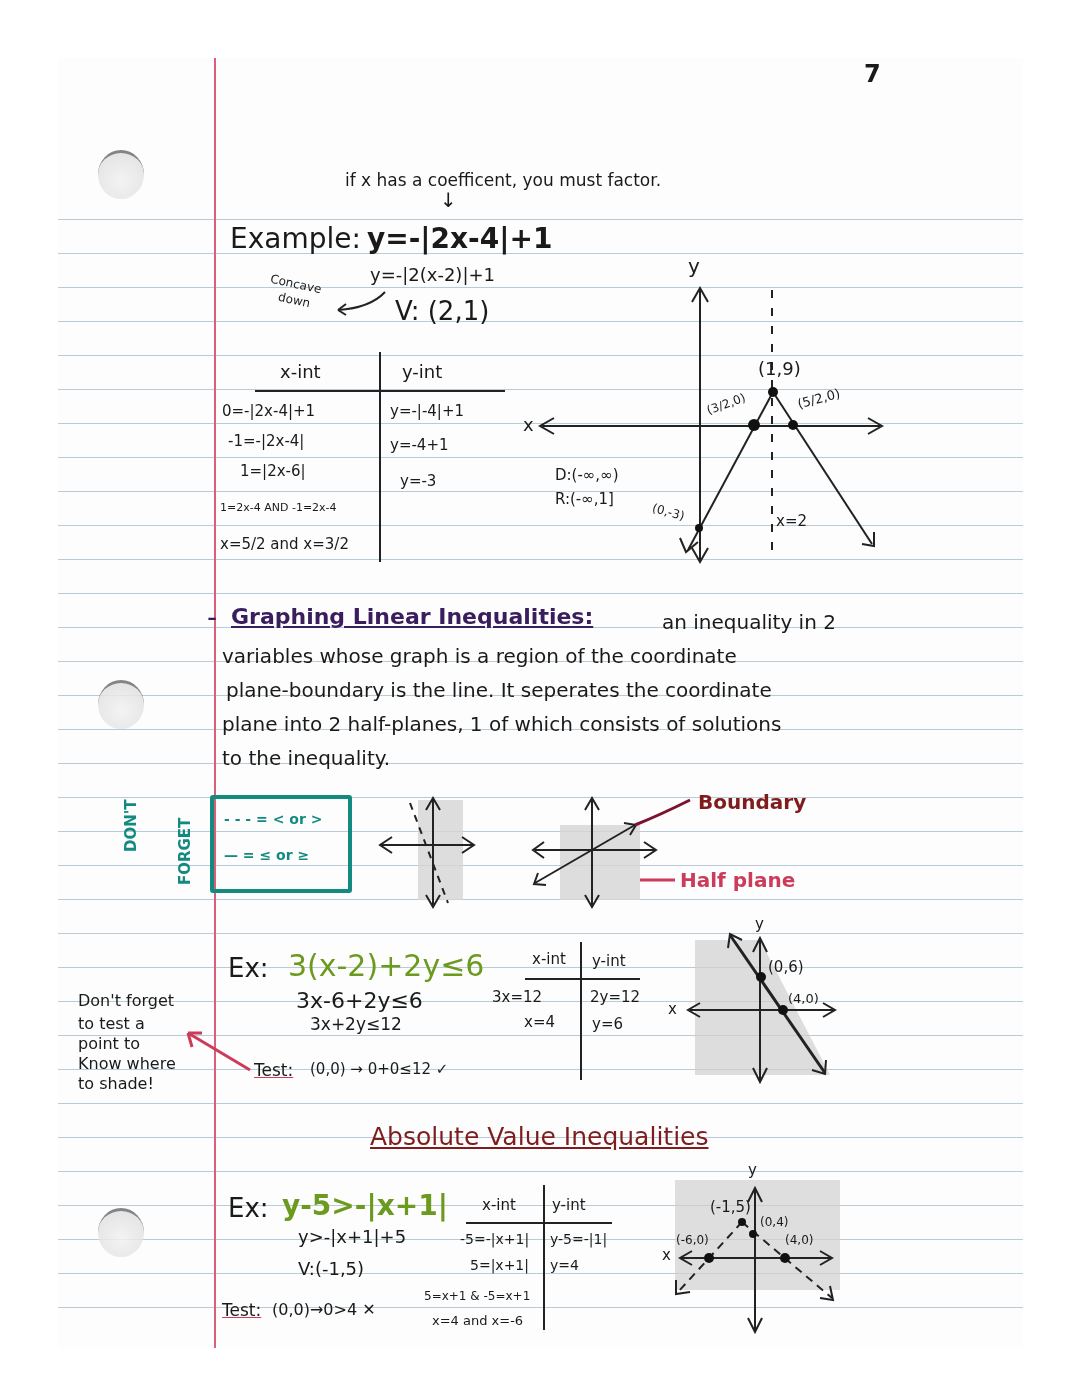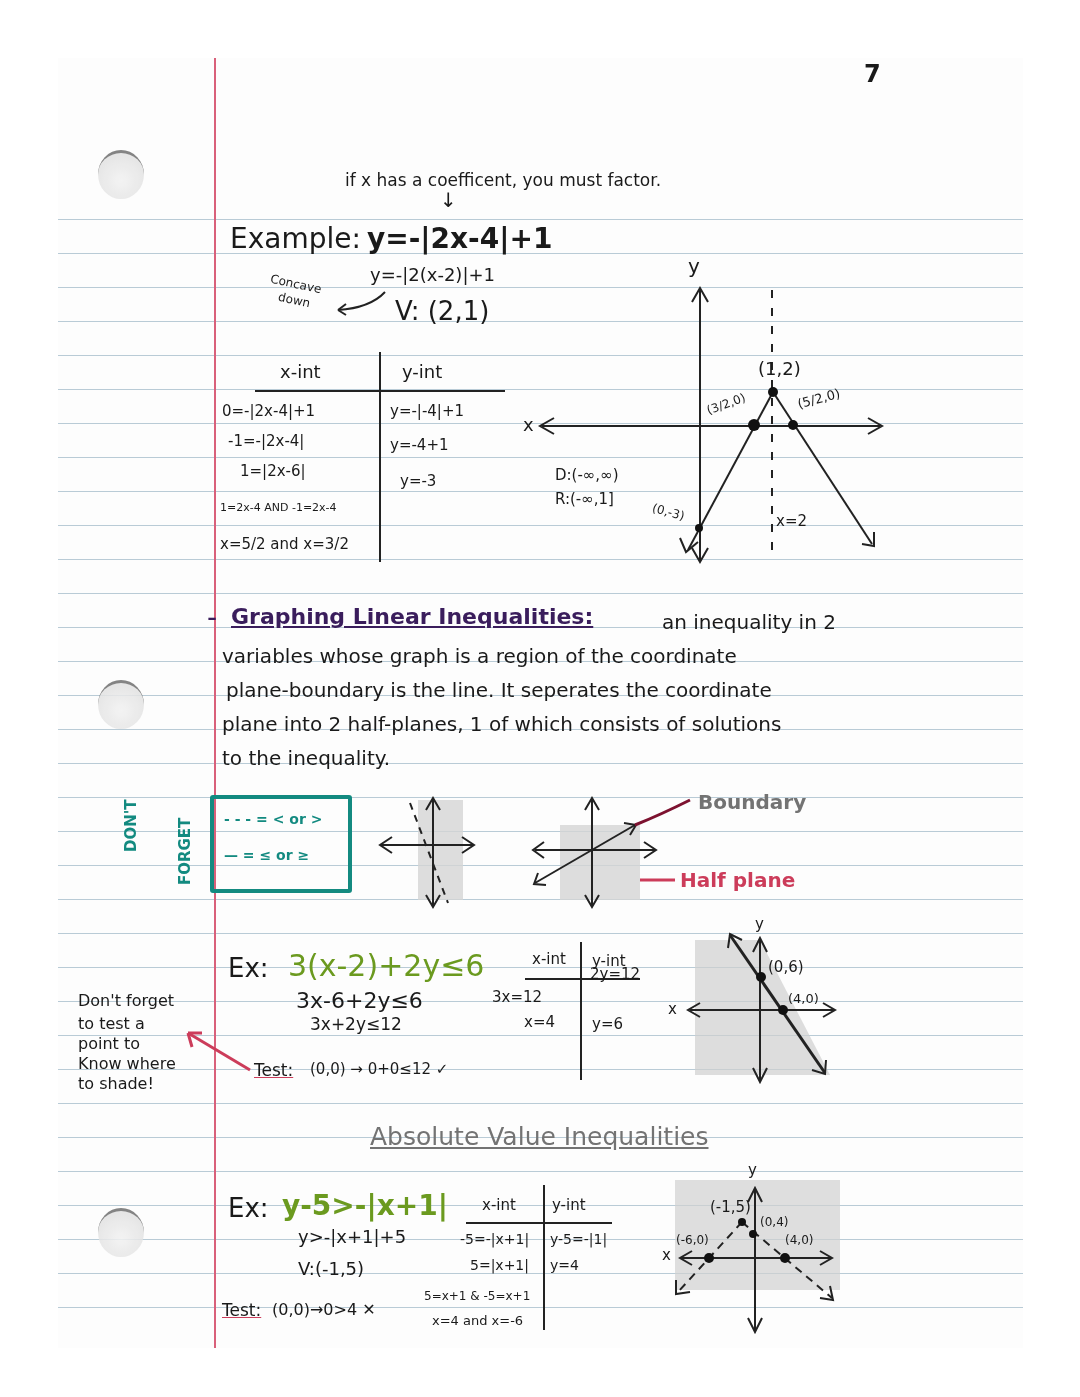--- a/index.html
+++ b/index.html
@@ -20,21 +20,21 @@
       border-top:3px solid #6f6f6f; background:radial-gradient(circle at 50% 60%, #f2f2f2, #dcdcdc);
       opacity:.85;
     }
     .t { position:absolute; white-space:nowrap; line-height:1; }
     .small { font-size:15px; }
     .med { font-size:18px; }
     .big { font-size:28px; }
     .bold { font-weight:bold; }
     .green { color:#6b9a1f; }
     .purple { color:#3a1d5c; }
-    .maroon { color:#737373; }
+    .maroon { color:#7f1d1d; }
     .teal { color:#138a80; }
     .pink { color:#cc3c5a; }
     .ul { text-decoration:underline; }
     .dontforget-box {
       position:absolute; left:210px; top:795px; width:142px; height:98px;
       border:4px solid #138a80; border-radius:3px; box-sizing:border-box;
     }
     .vline { position:absolute; width:2px; background:#222; }
     .hline { position:absolute; height:2px; background:#222; }
     svg { position:absolute; overflow:visible; }
@@ -133,21 +133,21 @@
   <path d="M160 288 L166 302 L178 292" stroke="#222" stroke-width="2" fill="none"></path>
   <path d="M342 294 L354 296 L354 282" stroke="#222" stroke-width="2" fill="none"></path>
 
   <circle cx="253" cy="142" r="5" fill="#111"></circle>
   <circle cx="234" cy="175" r="6" fill="#111"></circle>
   <circle cx="273" cy="175" r="5" fill="#111"></circle>
   <circle cx="179" cy="278" r="4" fill="#111"></circle>
 </svg>
 <div class="t med" style="left:688px;top:256px;font-size:20px">y</div>
 <div class="t med" style="left:523px;top:416px">x</div>
-<div class="t med" style="left:758px;top:360px">(1,2)</div>
+<div class="t med" style="left:758px;top:360px">(1,9)</div>
 <div class="t" style="left:706px;top:398px;font-size:12px;transform:rotate(-20deg)">(3/2,0)</div>
 <div class="t" style="left:797px;top:392px;font-size:13px;transform:rotate(-15deg)">(5/2,0)</div>
 <div class="t" style="left:652px;top:506px;font-size:12px;transform:rotate(15deg)">(0,-3)</div>
 <div class="t small" style="left:776px;top:514px">x=2</div>
 
 <div class="t big purple" style="left:207px;top:604px">-</div>
 <div class="t purple bold ul" style="left:231px;top:606px;font-size:22px">Graphing Linear Inequalities:</div>
 <div class="t med" style="left:662px;top:612px;font-size:20px">an inequality in 2</div>
 <div class="t med" style="left:222px;top:646px;font-size:20px">variables whose graph is a region of the coordinate</div>
 <div class="t med" style="left:226px;top:680px;font-size:20px">plane-boundary is the line. It seperates the coordinate</div>
@@ -199,21 +199,21 @@
 <div class="t small" style="left:310px;top:1016px;font-size:17px">3x+2y≤12</div>
 <div class="t small pink ul" style="left:254px;top:1062px;font-size:17px;color:#1a1a1a;text-decoration-color:#cc3c5a">Test:</div>
 <div class="t small" style="left:310px;top:1062px;font-size:15px">(0,0) → 0+0≤12 ✓</div>
 
 <div class="t small" style="left:532px;top:952px">x-int</div>
 <div class="t small" style="left:592px;top:954px">y-int</div>
 <div class="hline" style="left:525px;top:978px;width:115px"></div>
 <div class="vline" style="left:580px;top:942px;height:138px"></div>
 <div class="t small" style="left:492px;top:990px">3x=12</div>
 <div class="t small" style="left:524px;top:1015px">x=4</div>
-<div class="t small" style="left:590px;top:967px">2y=12</div>
+<div class="t small" style="left:590px;top:990px">2y=12</div>
 <div class="t small" style="left:592px;top:1017px">y=6</div>
 
 <svg style="left:660px;top:910px" width="220" height="180">
   <polygon points="35,30 100,30 170,165 35,165" fill="#cfcfcf" opacity=".7"></polygon>
   <line x1="100" y1="30" x2="100" y2="170" stroke="#222" stroke-width="2"></line>
   <path d="M93 42 L100 28 L107 42 M93 158 L100 172 L107 158" stroke="#222" stroke-width="2" fill="none"></path>
   <line x1="30" y1="100" x2="175" y2="100" stroke="#222" stroke-width="2"></line>
   <path d="M40 93 L28 100 L40 107 M163 93 L175 100 L163 107" stroke="#222" stroke-width="2" fill="none"></path>
   <line x1="70" y1="25" x2="165" y2="163" stroke="#222" stroke-width="3"></line>
   <path d="M68 38 L70 24 L82 30 M152 160 L165 164 L166 150" stroke="#222" stroke-width="2" fill="none"></path>

